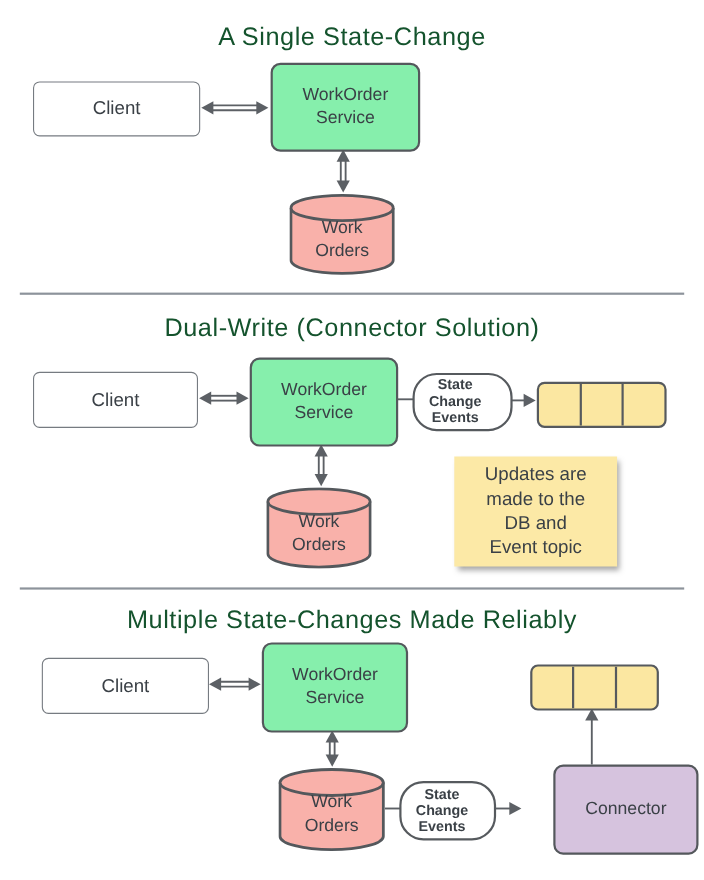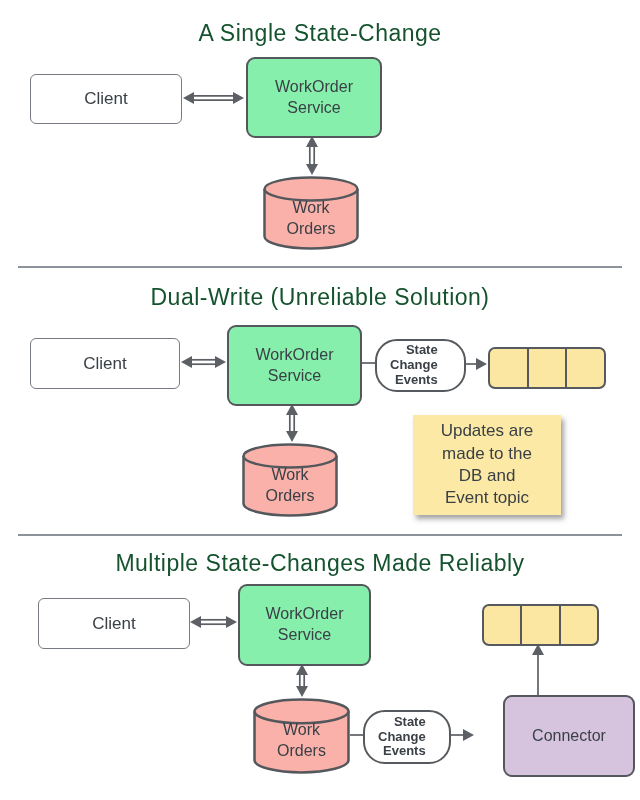--- a/index.html
+++ b/index.html
@@ -28,21 +28,21 @@
   }
   .cyl{position:absolute;text-decoration:underline;}
   .cyl .cyl-label{
     position:absolute;left:0;right:0;top:22px;font-size:16px;line-height:1.3;
   }
   .oval{
     position:absolute;background:#ffffff;border:2px solid #565a5e;border-radius:22px;
     display:flex;align-items:center;
     font-size:13px;line-height:1.15;font-weight:bold;color:#3a4046;
   }
-  .oval .node-label{text-align:right;padding-left:13px;}
+  .oval .node-label{text-align:center;padding-left:13px;}
   .queue{
     position:absolute;background:#fbe7a1;border:2.5px solid #565a5e;border-radius:7px;
     display:flex;overflow:hidden;
   }
   .queue .queue-cell{flex:1;}
   .queue .queue-cell + .queue-cell{border-left:2.5px solid #565a5e;}
   .sticky{
     position:absolute;background:#fce9a6;box-shadow:3px 4px 5px rgba(90,90,90,.55);
     display:flex;align-items:center;justify-content:center;
     font-size:17px;line-height:1.32;color:#3a4046;
@@ -139,21 +139,21 @@
     <svg width="96" height="74" viewBox="0 0 96 74">
       <path d="M1.5 13 L1.5 60.5 A46.5 12 0 0 0 94.5 60.5 L94.5 13" fill="#f9b1aa" stroke="#54585c" stroke-width="2.5"></path>
       <ellipse cx="48" cy="13" rx="46.5" ry="11.5" fill="#f9b1aa" stroke="#54585c" stroke-width="2.5"></ellipse>
     </svg>
     <div class="cyl-label node-label">Work
 Orders</div>
   </div>
 
   <div class="divider" style="top:266px;"></div>
 
-  <div class="section-title" style="top:284px;">Dual-Write (Unreliable Solution)</div>
+  <div class="section-title" style="top:284px;">Dual-Write (Connector Solution)</div>
 
   <div class="client-box" style="left:30px;top:338px;width:148px;height:49px;">
     <span class="node-label">Client</span>
   </div>
 
   <div class="service-box" style="left:227px;top:325px;width:131px;height:77px;">
     <span class="node-label">WorkOrder
 Service</span>
   </div>
 

